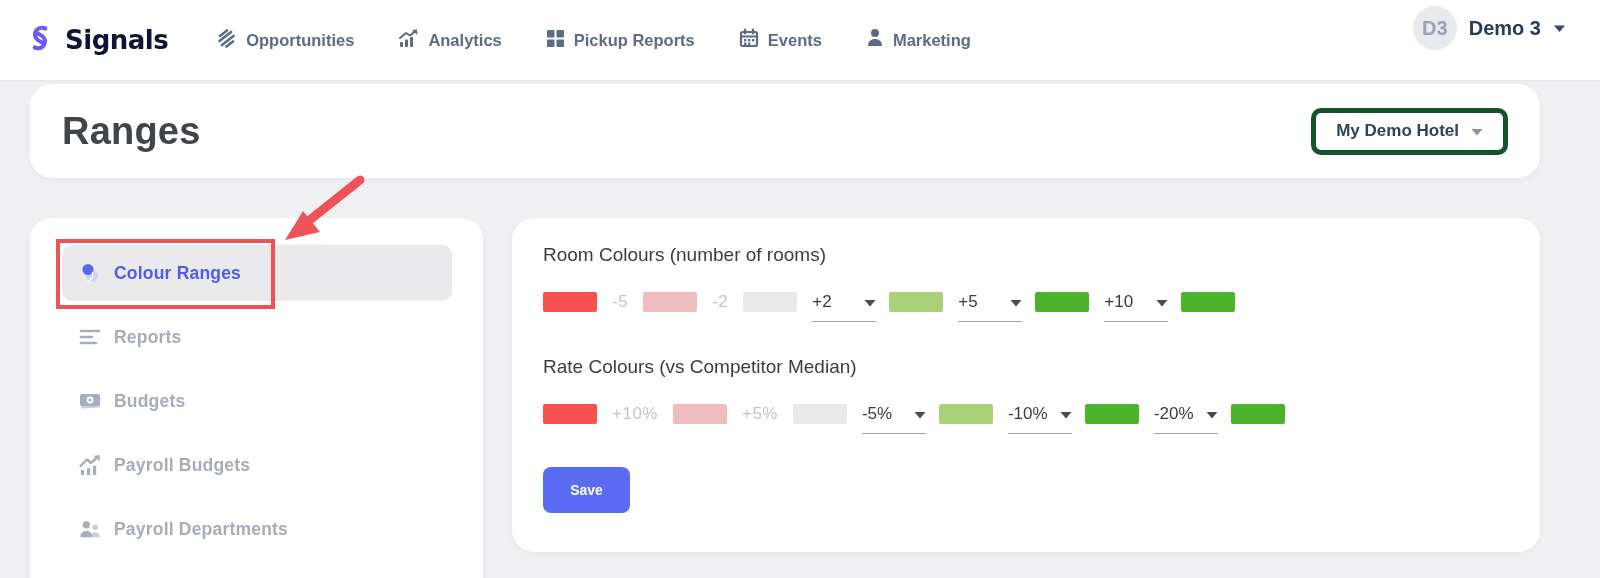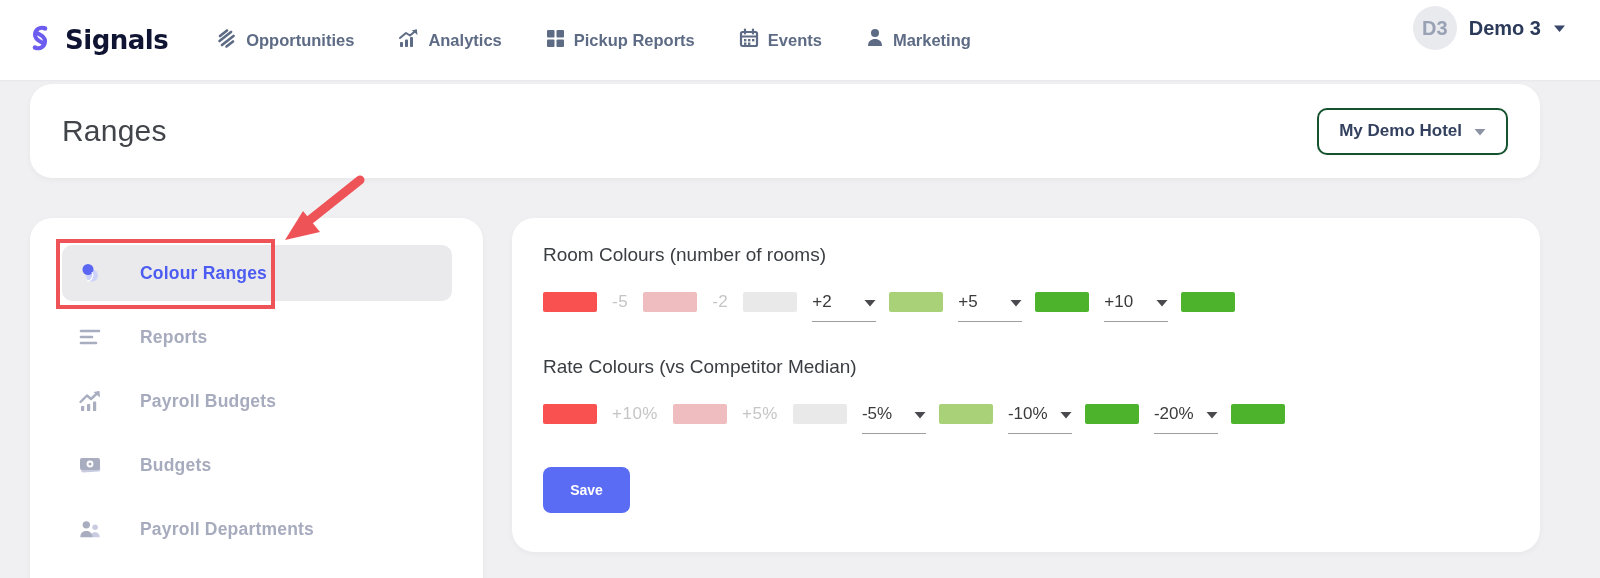--- a/index.html
+++ b/index.html
@@ -28,39 +28,39 @@
   .user-name { font-size:20px; font-weight:700; color:#2c3a5a; }
 
   
   .title-card {
     position:absolute; left:30px; top:84px; width:1510px; height:94px;
     background:#ffffff; border-radius:22px;
     box-shadow:0 2px 6px rgba(20,20,40,0.04);
     display:flex; align-items:center; justify-content:space-between;
     padding:0 32px;
   }
-  .page-title { font-size:30px; font-weight:400; color:#414449; letter-spacing:0.2px; }
+  .page-title { font-size:38px; font-weight:700; color:#414449; letter-spacing:0.2px; }
   .hotel-btn {
     display:flex; align-items:center; gap:12px;
-    background:#ffffff; border:2px solid #14532d; border-radius:10px;
+    background:#ffffff; border:5px solid #14532d; border-radius:10px;
     height:47px; padding:0 20px; cursor:pointer;
     box-shadow:0 1px 2px rgba(20,20,40,0.03);
   }
   .hotel-btn span { font-size:17px; font-weight:600; color:#33415f; }
 
   
   .sidebar {
     position:absolute; left:30px; top:218px; width:453px; height:400px;
     background:#ffffff; border-radius:22px;
     box-shadow:0 2px 6px rgba(20,20,40,0.04);
     padding:27px 31px 0 32px;
   }
   .side-item {
     height:56px; margin-bottom:8px; border-radius:10px;
-    display:flex; align-items:center; gap:38px; padding:0 16px;
+    display:flex; align-items:center; gap:12px; padding:0 16px;
     cursor:pointer;
   }
   .side-item .icon { width:24px; display:flex; justify-content:center; }
   .side-item span.lbl { font-size:17.5px; font-weight:600; color:#a7abbe; letter-spacing:0.2px; }
   .side-item.active { background:#eaeaec; }
   .side-item.active span.lbl { color:#4c5cf2; }
 
   
   .anno-box {
     position:absolute; left:56px; top:239px; width:219px; height:70px;
@@ -219,45 +219,45 @@
           <line x1="2" y1="3" x2="20" y2="3"></line>
           <line x1="2" y1="9" x2="13" y2="9"></line>
           <line x1="2" y1="15" x2="17" y2="15"></line>
         </g>
       </svg>
     </span>
     <span class="lbl">Reports</span>
   </div>
   <div class="side-item">
     <span class="icon">
+      <svg width="24" height="18" viewBox="0 0 24 18">
+        <rect x="3" y="5" width="19" height="11" rx="1.5" fill="#c9cce0" transform="rotate(-4 12 10)"></rect>
+        <rect x="2" y="2" width="20" height="12" rx="2" fill="#a9adc0"></rect>
+        <circle cx="12" cy="8" r="3.4" fill="#ffffff"></circle>
+        <circle cx="12" cy="8" r="1.5" fill="#a9adc0"></circle>
+      </svg>
+    </span>
+    <span class="lbl">Budgets</span>
+  </div>
+  <div class="side-item">
+    <span class="icon">
       <svg width="24" height="22" viewBox="0 0 24 22">
         <g fill="#a9adc0">
           <rect x="3" y="16" width="3.2" height="5" rx="0.6"></rect>
           <rect x="9" y="14" width="3.2" height="7" rx="0.6"></rect>
           <rect x="15" y="11.5" width="3.2" height="9.5" rx="0.6"></rect>
         </g>
         <polyline points="2.5,12 9,5.5 13,9 20,2.5" fill="none" stroke="#a9adc0" stroke-width="2.4" stroke-linecap="round" stroke-linejoin="round"></polyline>
         <polygon points="21.5,1 22,7.5 15.5,2" fill="#a9adc0"></polygon>
       </svg>
     </span>
     <span class="lbl">Payroll Budgets</span>
   </div>
   <div class="side-item">
     <span class="icon">
-      <svg width="24" height="18" viewBox="0 0 24 18">
-        <rect x="3" y="5" width="19" height="11" rx="1.5" fill="#c9cce0" transform="rotate(-4 12 10)"></rect>
-        <rect x="2" y="2" width="20" height="12" rx="2" fill="#a9adc0"></rect>
-        <circle cx="12" cy="8" r="3.4" fill="#ffffff"></circle>
-        <circle cx="12" cy="8" r="1.5" fill="#a9adc0"></circle>
-      </svg>
-    </span>
-    <span class="lbl">Budgets</span>
-  </div>
-  <div class="side-item">
-    <span class="icon">
       <svg width="26" height="20" viewBox="0 0 26 20">
         <circle cx="18.5" cy="8" r="3" fill="#c9cce0"></circle>
         <path d="M13.5 19 c0-4 2.3-5.6 5-5.6 s5 1.6 5 5.6 z" fill="#c9cce0"></path>
         <circle cx="9" cy="5.5" r="4" fill="#a9adc0"></circle>
         <path d="M2.5 19 c0-5 3-6.8 6.5-6.8 s6.5 1.8 6.5 6.8 z" fill="#a9adc0"></path>
       </svg>
     </span>
     <span class="lbl">Payroll Departments</span>
   </div>
 </div>

